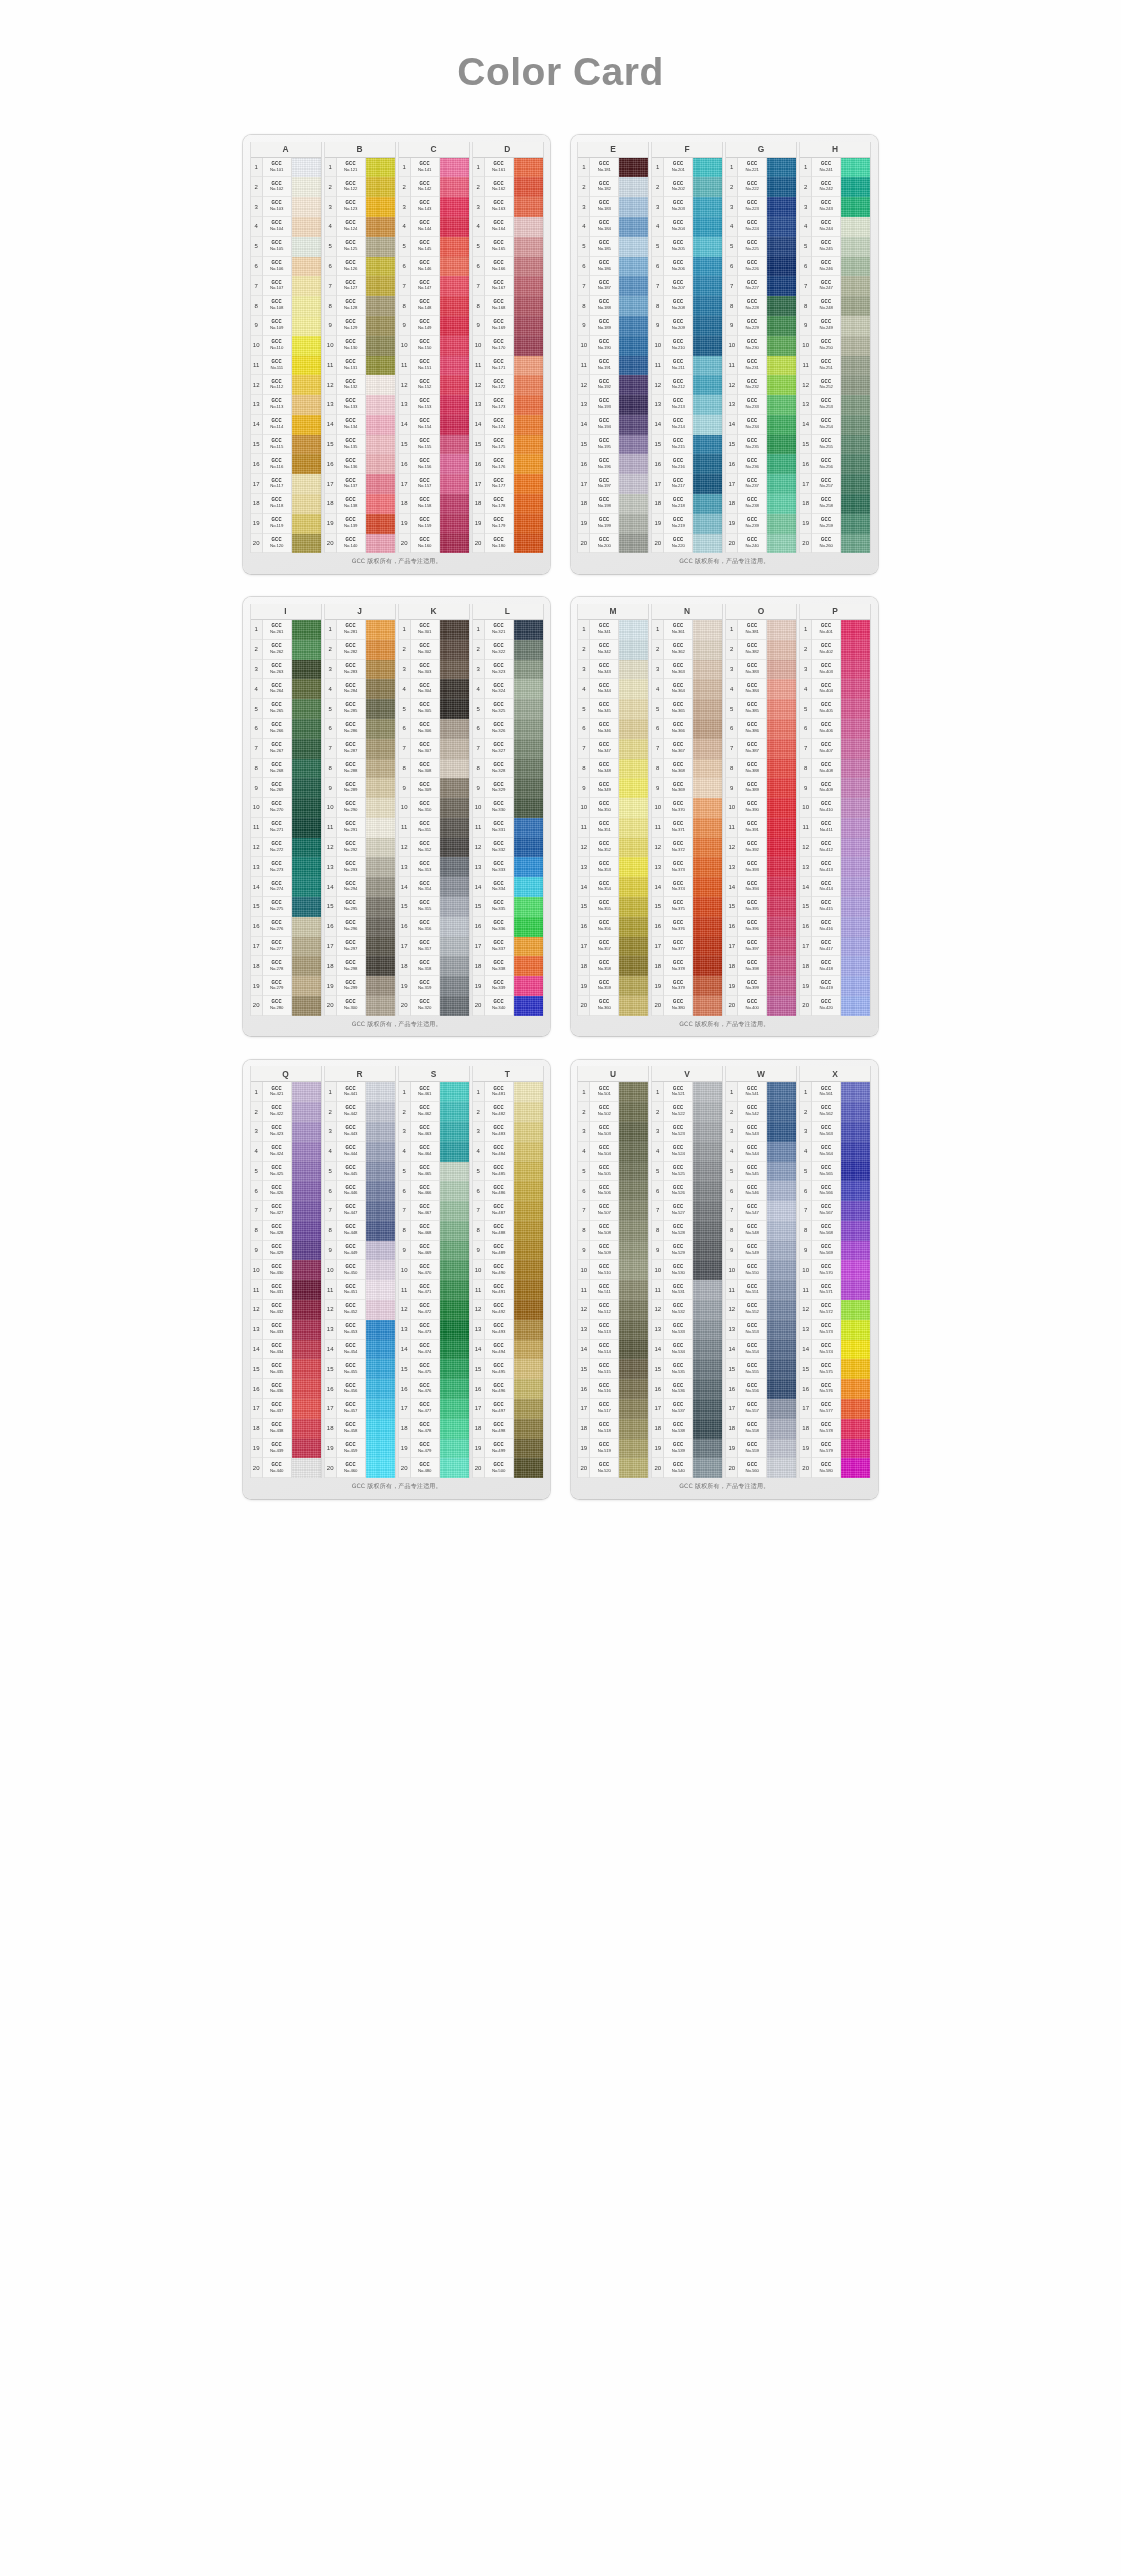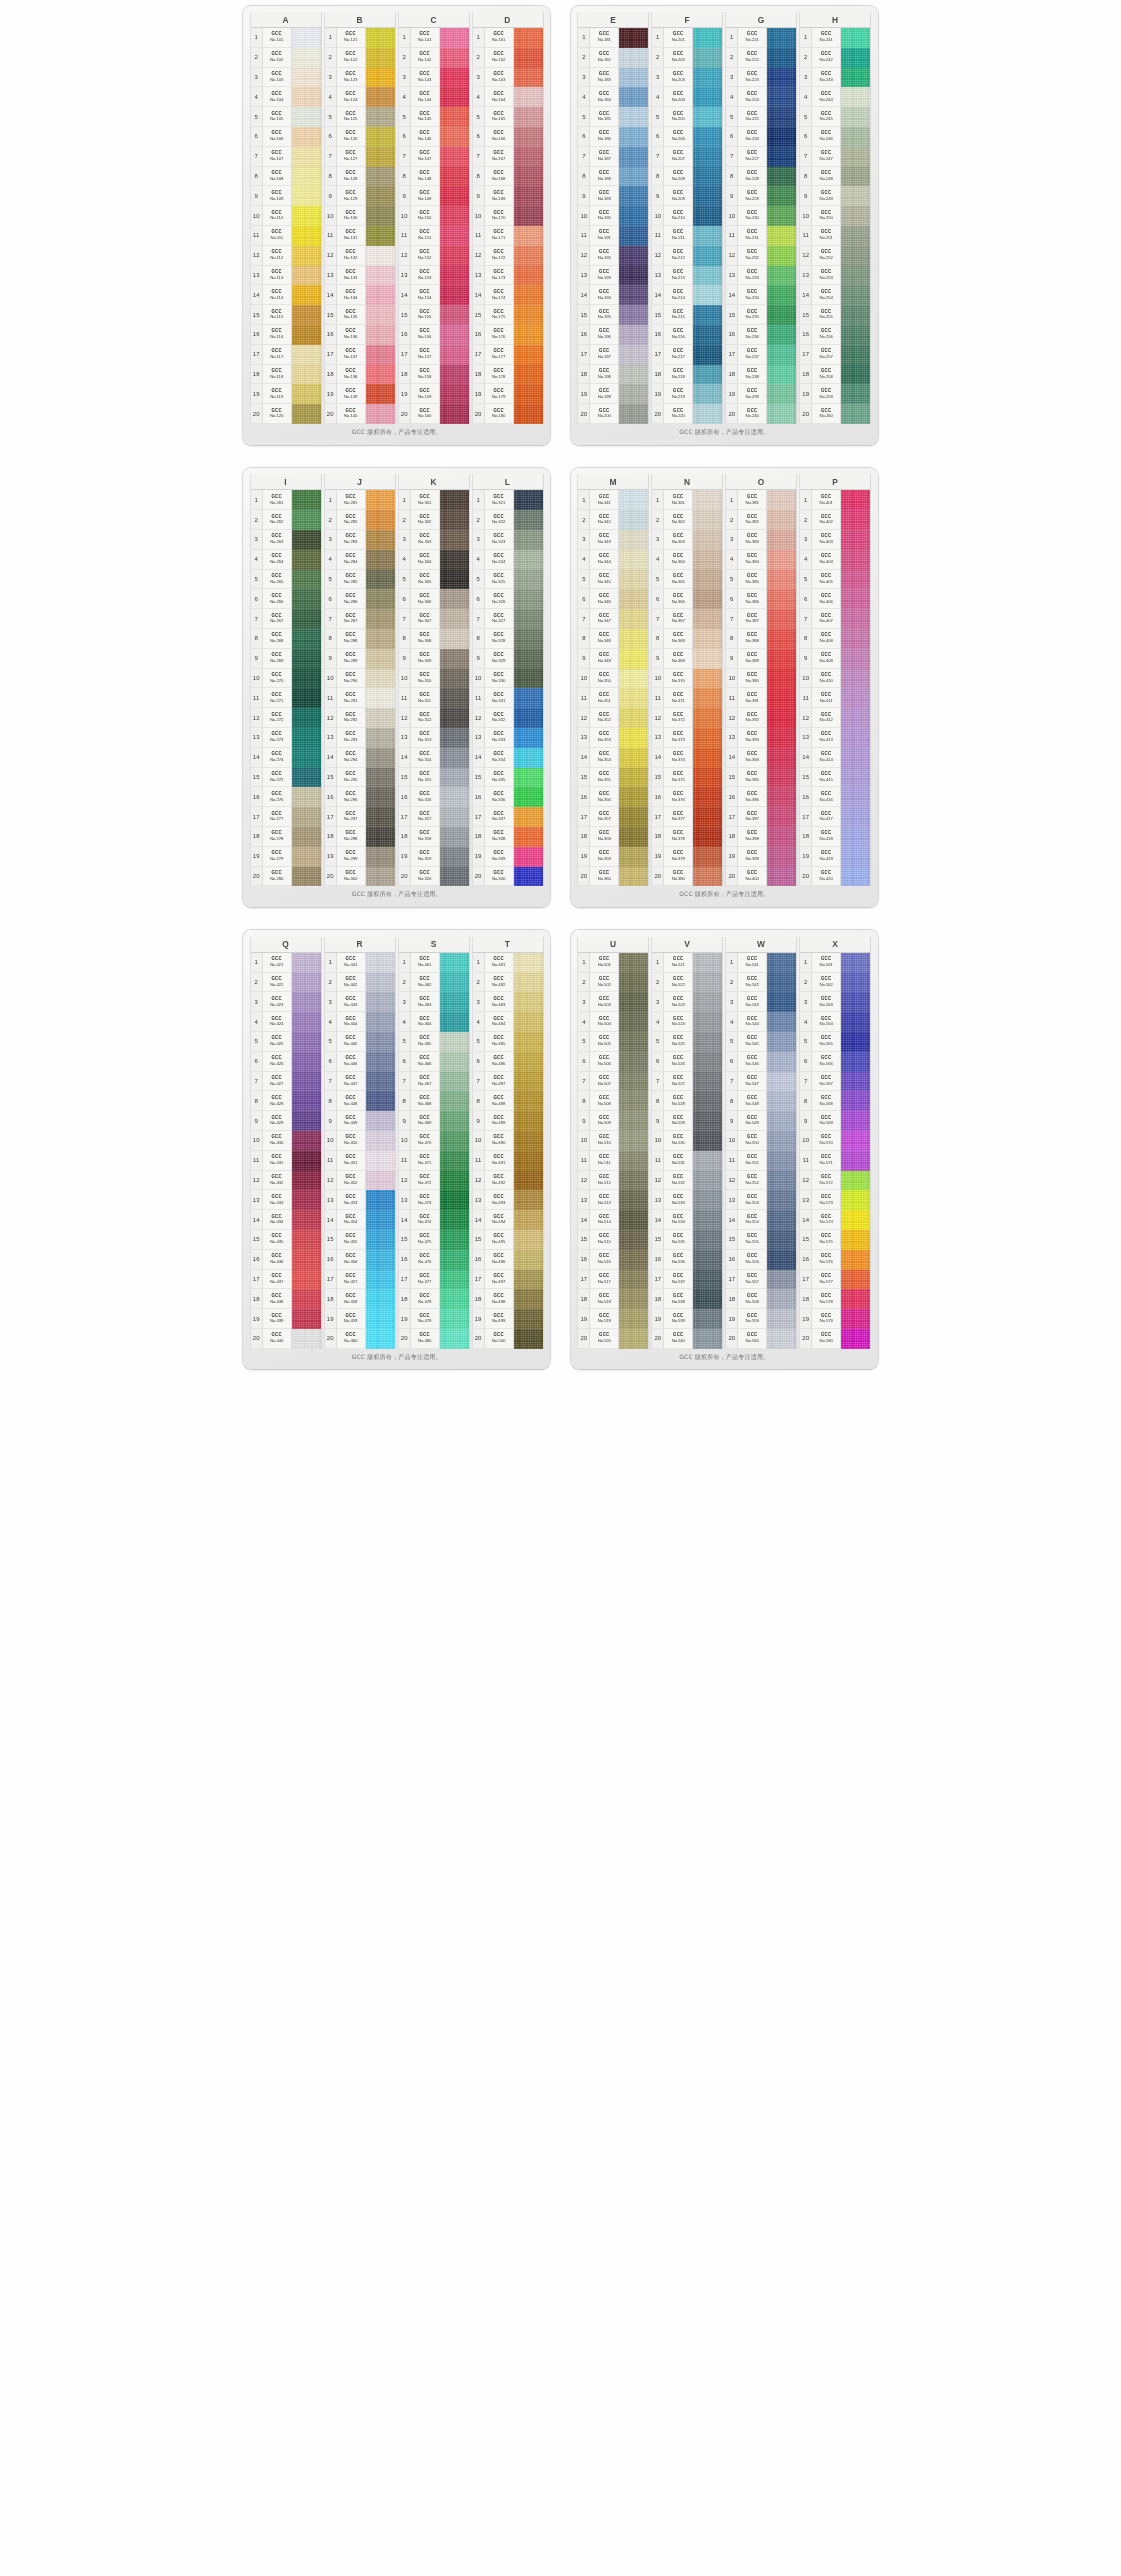--- a/index.html
+++ b/index.html
@@ -167,20 +167,21 @@
     letter-spacing: 0.2px;
     padding-top: 1.9px;
     font-family: "DejaVu Sans", sans-serif;
   }
 </style>
 </head>
 <body>
 
 <div class="page">
 
+  <h1 class="page-title">Color Card</h1>
 
   <div class="card-grid">
       <div class="color-card">
         <div class="card-inner">
           <div class="col-group">
             <div class="col-header">A</div>
             <div class="col-body">
               <div class="rownum-col">
                 <div class="rownum">1</div>
                 <div class="rownum">2</div>

